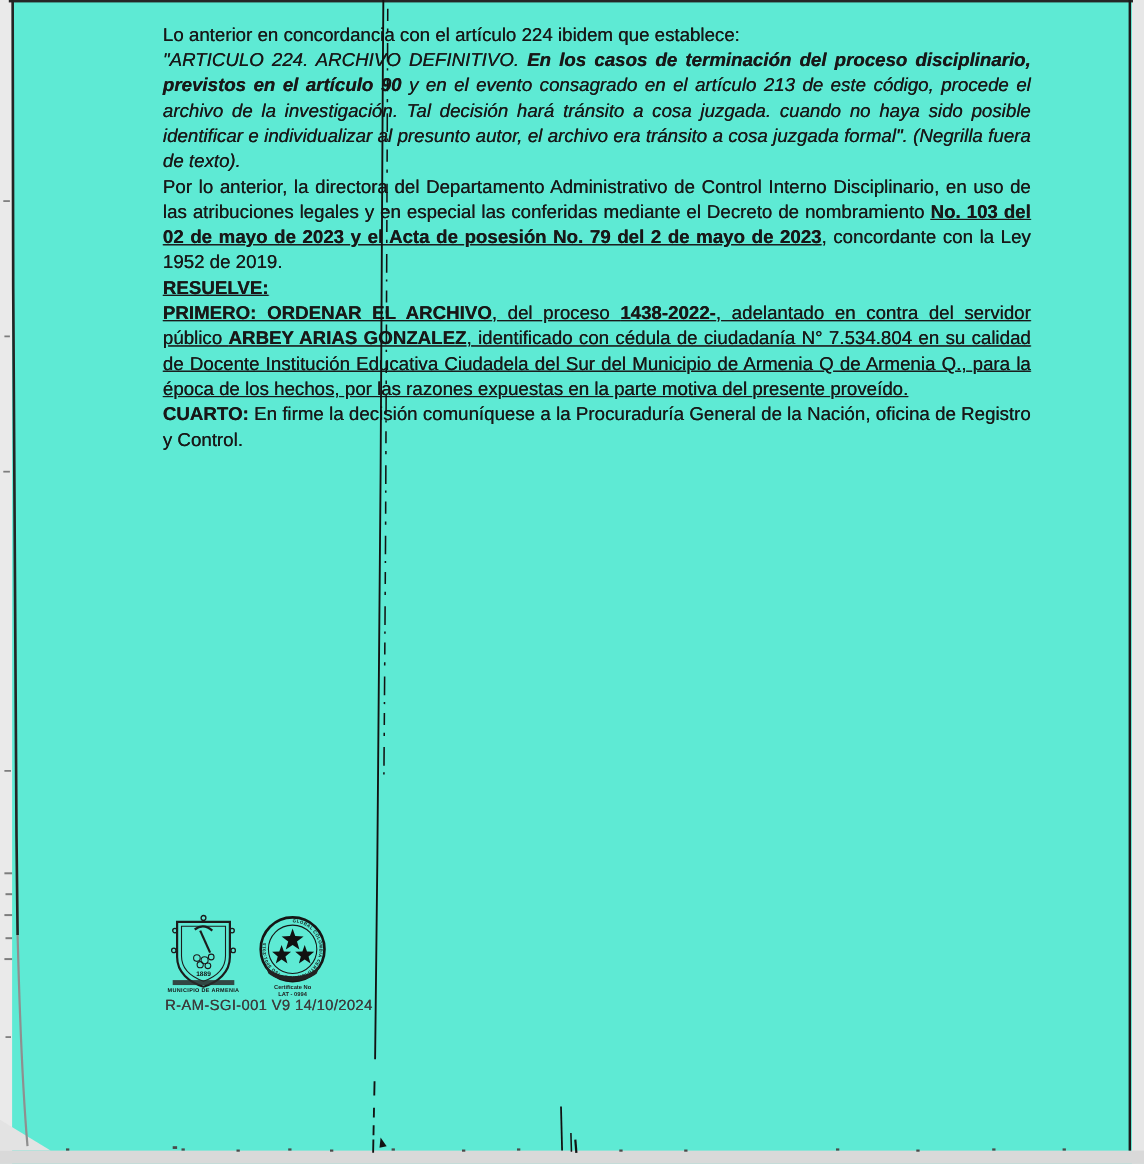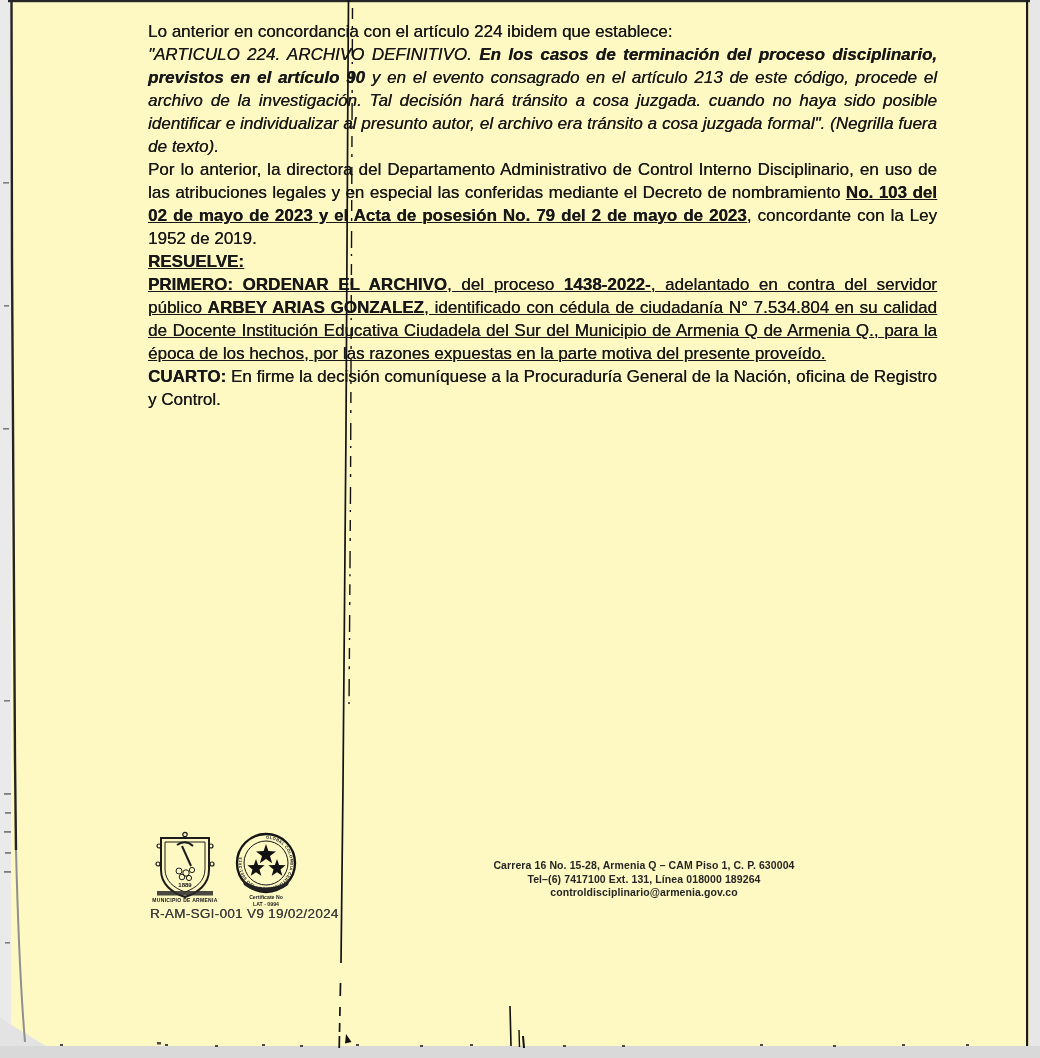--- a/index.html
+++ b/index.html
@@ -1,21 +1,21 @@
 <!DOCTYPE html>
 <html><head>
 <meta charset="utf-8">
 <style>
   html,body{margin:0;padding:0;}
   body{
     width:1040px;height:1058px;overflow:hidden;
     background:#e6e6e6;
     font-family:"Liberation Sans",sans-serif;
   }
-  .screen{position:relative;width:1040px;height:1058px;background:#fef9c3;}
+  .screen{position:relative;width:1040px;height:1058px;background:#5eead4;}
 
   
   .strip-left{position:absolute;left:0;top:0;width:11px;height:1058px;background:#eaeaea;}
   .strip-right{position:absolute;left:1029px;top:0;width:11px;height:1058px;background:#e7e7e7;}
   .strip-bottom{position:absolute;left:0;top:1046px;width:1040px;height:12px;background:#d9d9d9;}
   .corner-wedge{position:absolute;left:0;top:1018px;width:0;height:0;
     border-bottom:28px solid #e3e3e3;border-right:46px solid transparent;}
 
   
   .doc-text{
@@ -100,26 +100,22 @@
     <g fill="#111">
       <polygon points="39,13 41.4,20 49,20.4 43,25 45.2,32.2 39,28 32.8,32.2 35,25 29,20.4 36.6,20"></polygon>
       <polygon points="29,28 31.1,33.9 37.6,34.3 32.5,38.6 34.3,44.8 29,41.2 23.7,44.8 25.5,38.6 20.4,34.3 26.9,33.9"></polygon>
       <polygon points="50,28 52.1,33.9 58.6,34.3 53.5,38.6 55.3,44.8 50,41.2 44.7,44.8 46.5,38.6 41.4,34.3 47.9,33.9"></polygon>
     </g>
     <path d="M14,46 C24,60 54,60 64,46 L61,54 C50,63 28,63 17,54 Z" fill="#222"></path>
     <text x="39" y="68" font-size="5.2" font-weight="bold" fill="#222" text-anchor="middle">Certificate No</text>
     <text x="39" y="74.5" font-size="5.2" font-weight="bold" fill="#222" text-anchor="middle">LAT - 0994</text>
   </svg>
 
-  <div class="doc-code">R-AM-SGI-001 V9 19/02/2024</div>
+  <div class="doc-code">R-AM-SGI-001 V9 14/10/2024</div>
 
-  <div class="address">
-    <div>Carrera 16 No. 15-28, Armenia Q – CAM Piso 1, C. P. 630004</div>
-    <div>Tel–(6) 7417100 Ext. 131, Línea 018000 189264 controldisciplinario@armenia.gov.co</div>
-  </div>
 
   <svg class="artifacts" width="1040" height="1058" viewBox="0 0 1040 1058">
 
     <rect x="8" y="0" width="1022" height="2.2" fill="#262626"></rect>
 
     <rect x="1026" y="0" width="2.2" height="1046" fill="#1b1b1b"></rect>
 
     <path d="M11.5,0 L12,260 C13,470 13.5,620 15,760 L16,850" stroke="#242424" stroke-width="2.4" fill="none"></path>
     <path d="M16,850 C18,930 21,995 25,1042" stroke="#8f8f8f" stroke-width="2" fill="none"></path>
 

